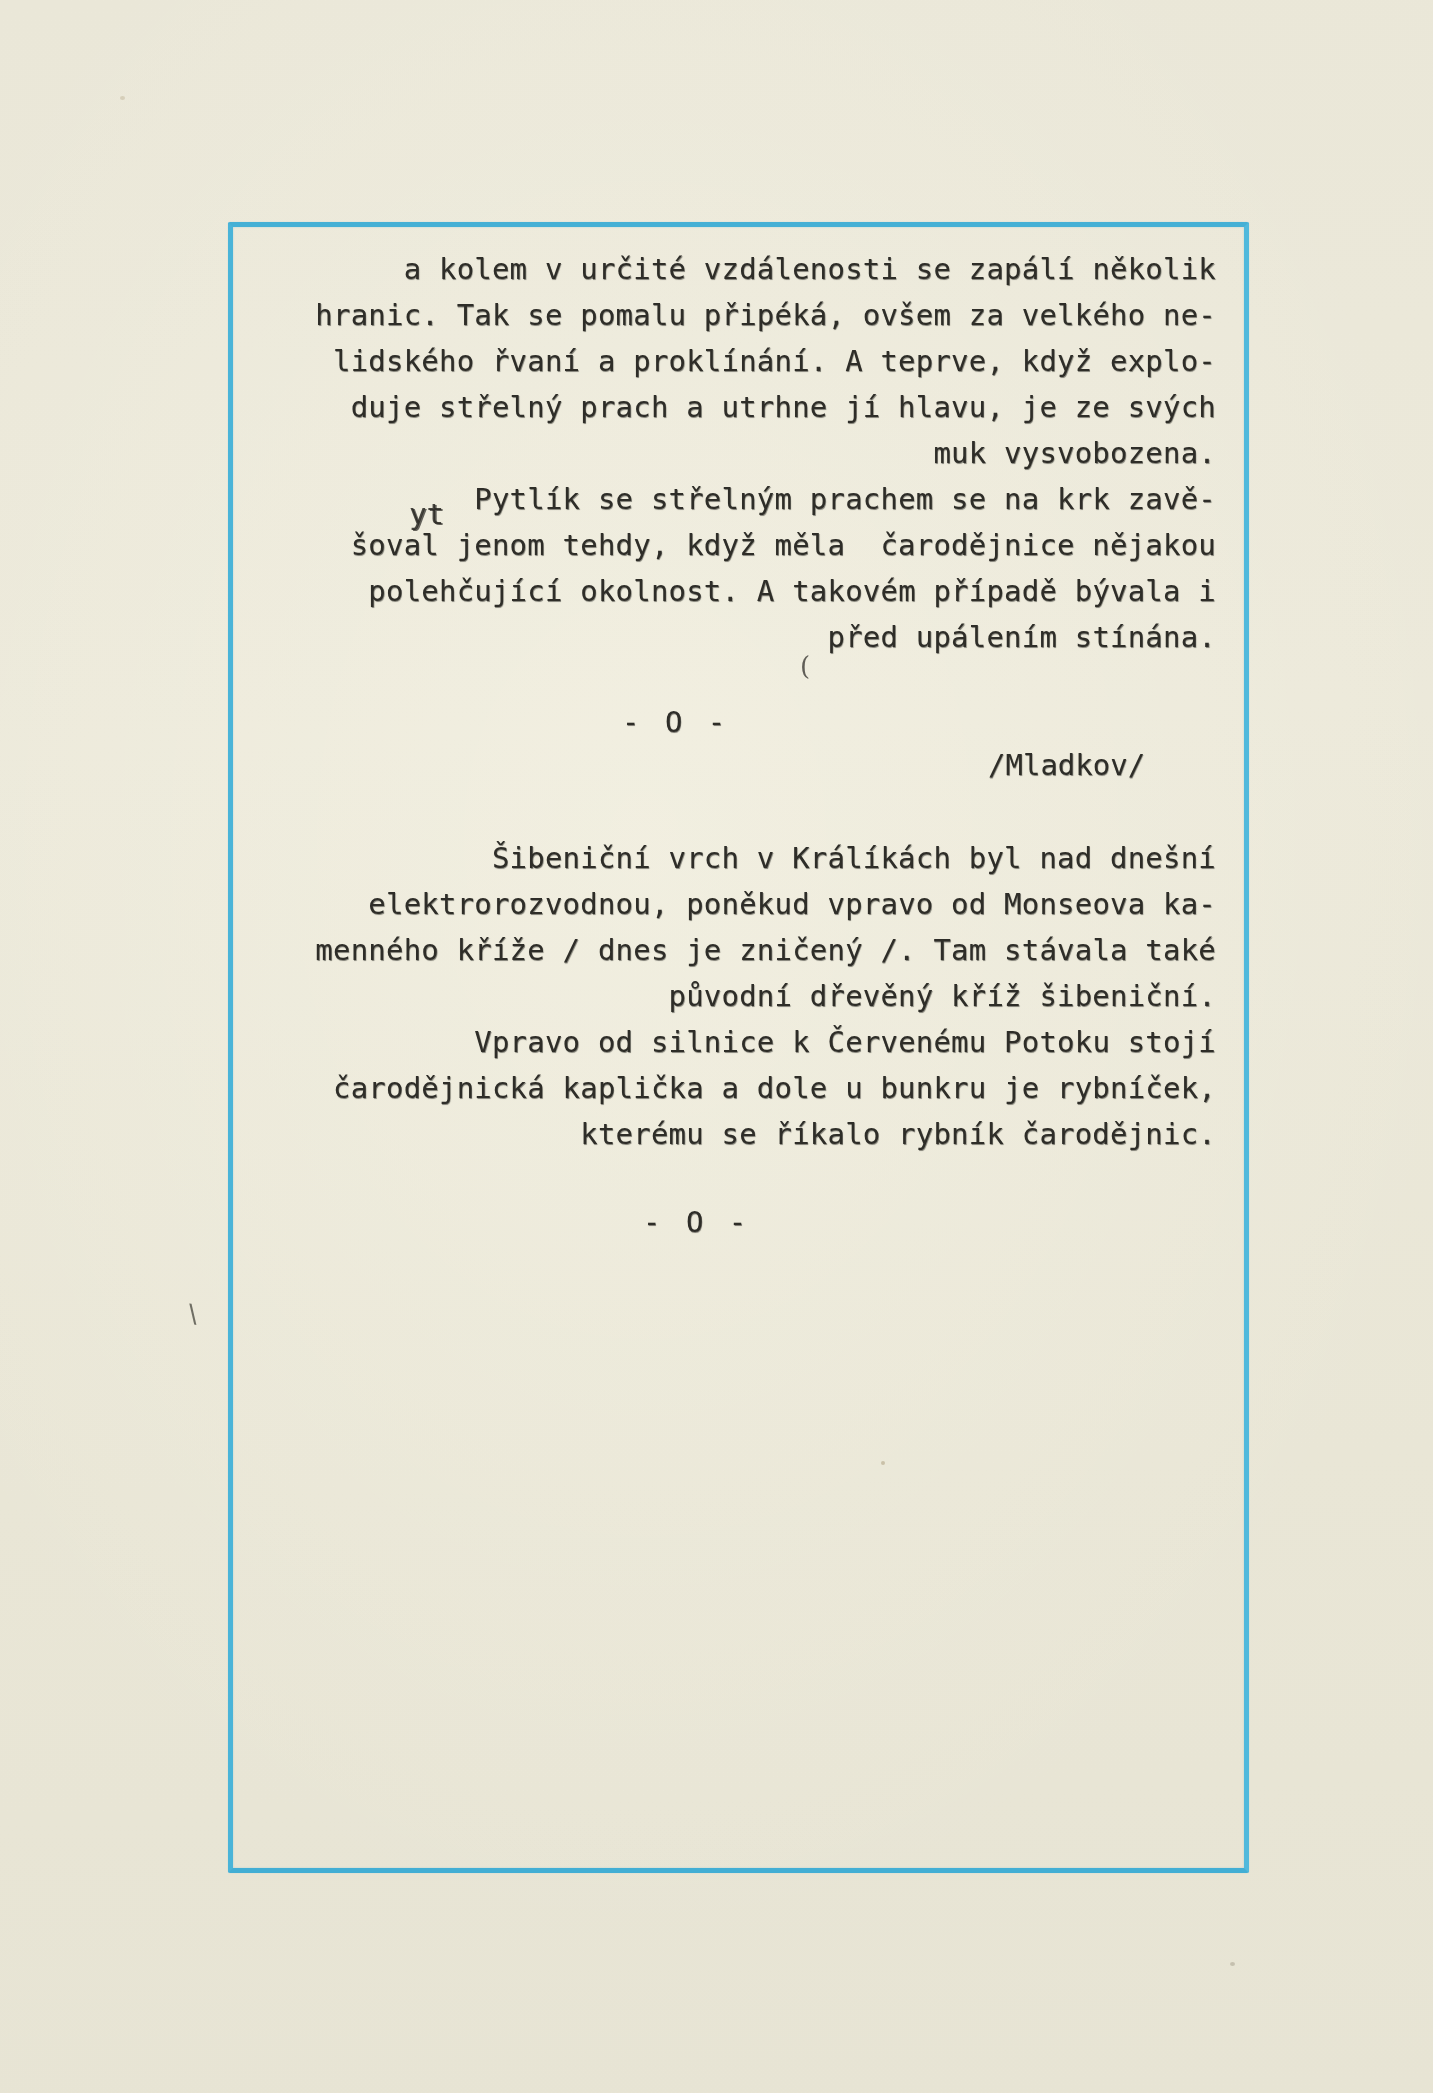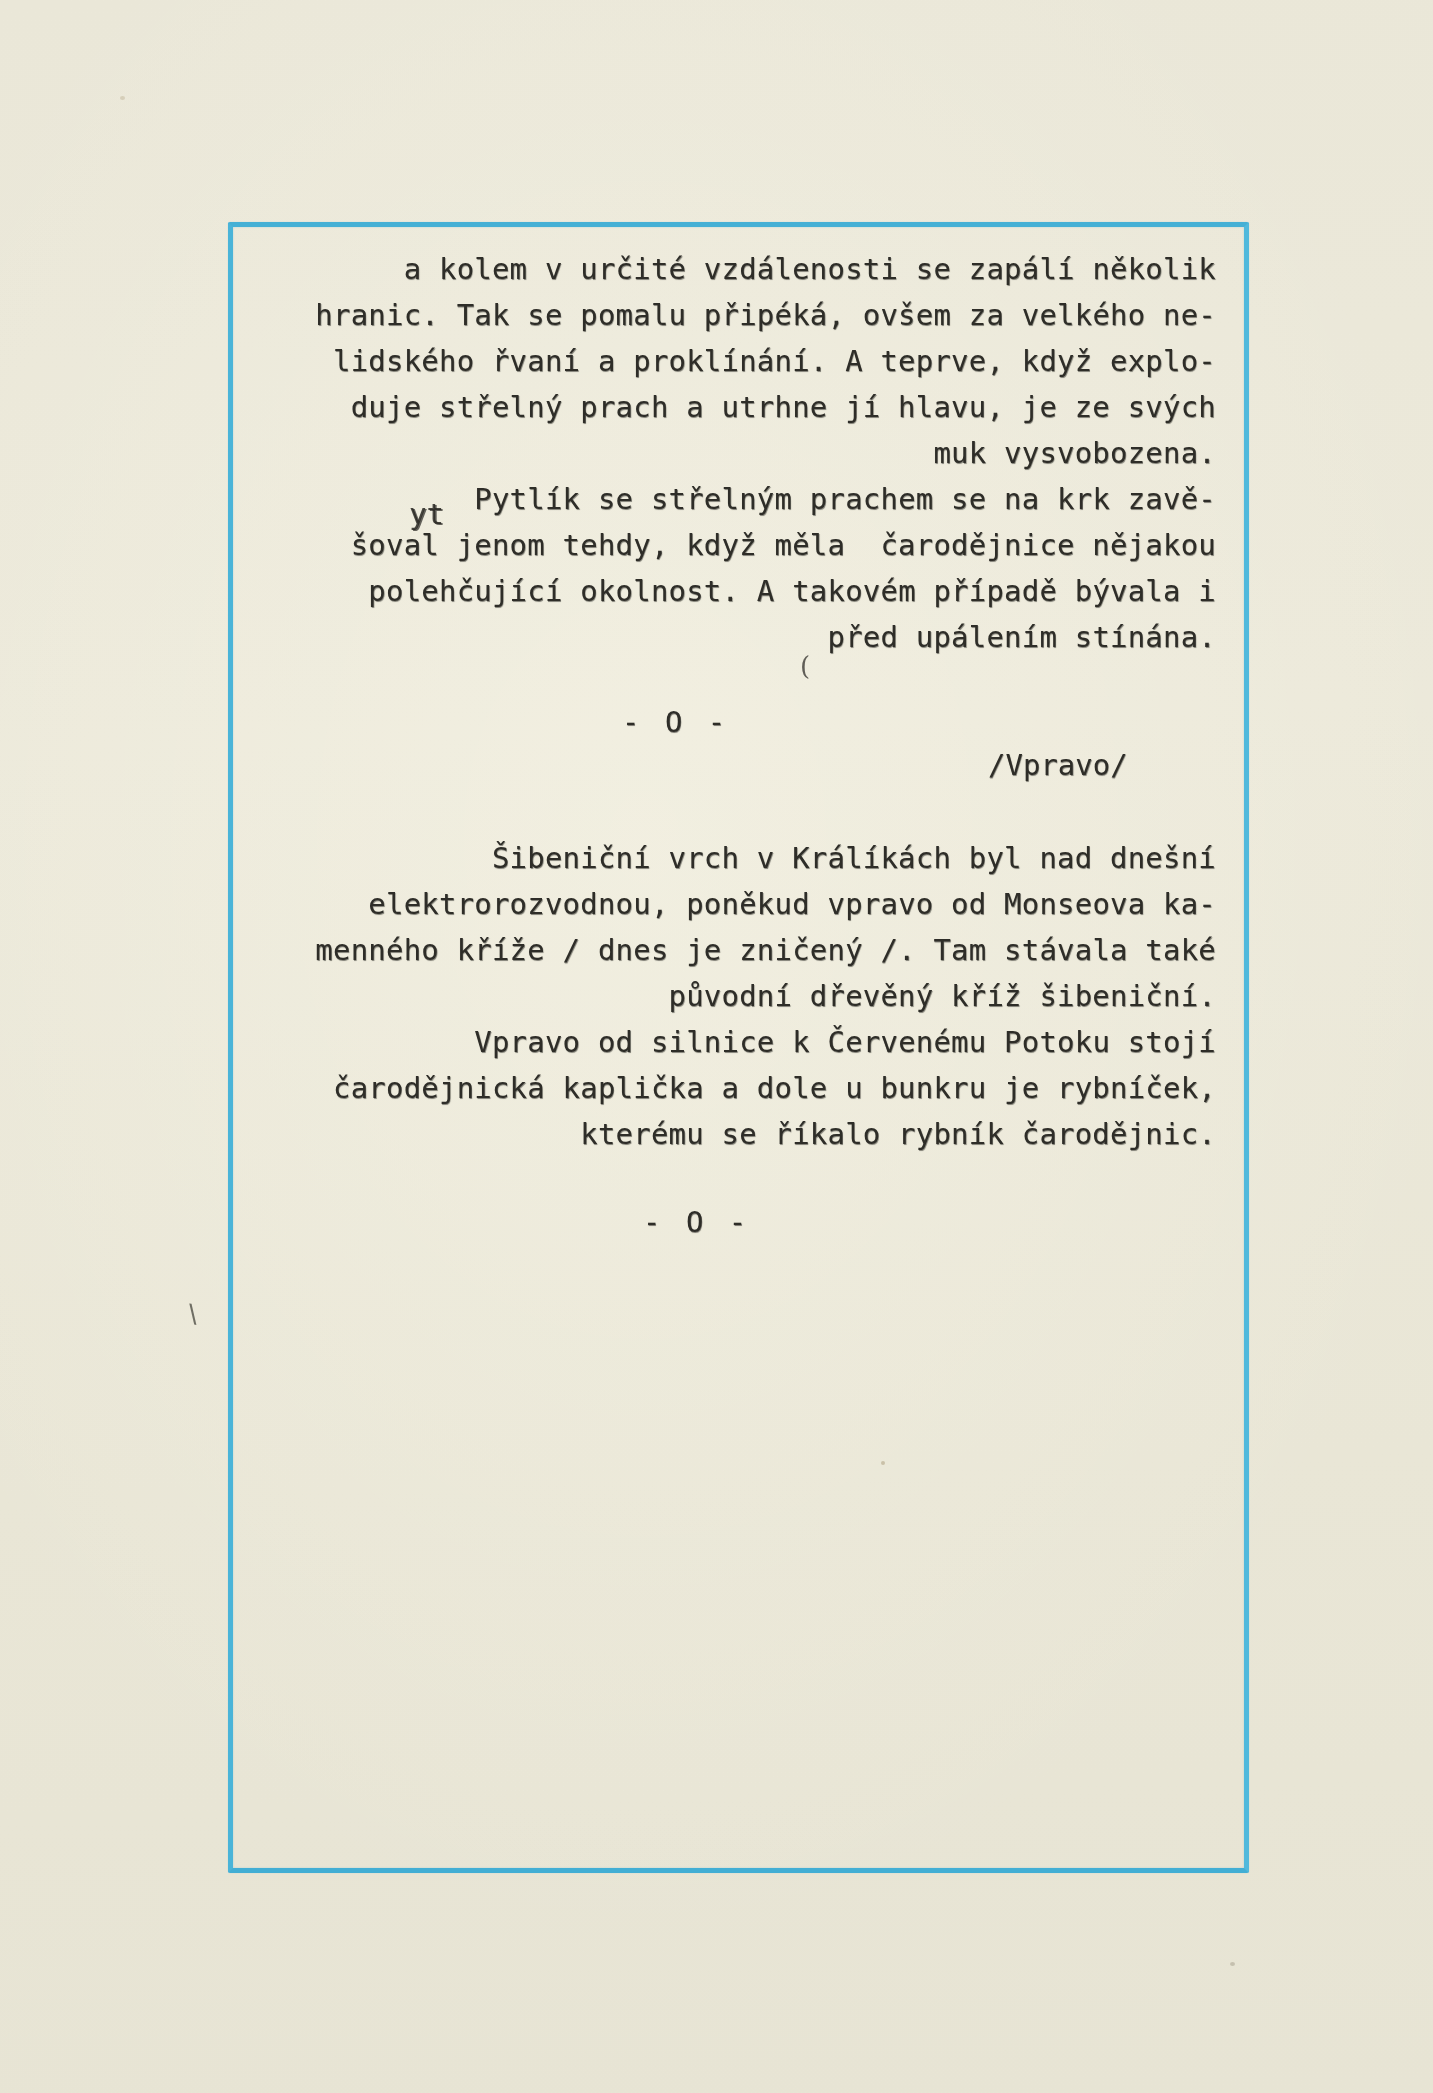--- a/index.html
+++ b/index.html
@@ -101,21 +101,21 @@
 <body>
 
 <div class="sheet">
 
   <div class="border-box"></div>
 
   <div class="text-block p1"><div class="tline">a kolem v určité vzdálenosti se zapálí několik</div><div class="tline">hranic. Tak se pomalu připéká, ovšem za velkého ne-</div><div class="tline">lidského řvaní a proklínání. A teprve, když explo-</div><div class="tline">duje střelný prach a utrhne jí hlavu, je ze svých</div><div class="tline">muk vysvobozena.</div><div class="tline">      Pytlík se střelným prachem se na krk zavě-</div><div class="tline">šoval jenom tehdy, když měla  čarodějnice nějakou</div><div class="tline">polehčující okolnost. A takovém případě bývala i</div><div class="tline">před upálením stínána.</div></div>
 
   <div class="separator sep1">- O -</div>
 
-  <div class="attribution">/Vpravo/</div>
+  <div class="attribution">/Mladkov/</div>
 
   <div class="text-block p2"><div class="tline">      Šibeniční vrch v Králíkách byl nad dnešní</div><div class="tline">elektrorozvodnou, poněkud vpravo od Monseova ka-</div><div class="tline">menného kříže / dnes je zničený /. Tam stávala také</div><div class="tline">původní dřevěný kříž šibeniční.</div><div class="tline">      Vpravo od silnice k Červenému Potoku stojí</div><div class="tline">čarodějnická kaplička a dole u bunkru je rybníček,</div><div class="tline">kterému se říkalo rybník čarodějnic.</div></div>
 
   <div class="separator sep2">- O -</div>
 
   <div class="artifact overstrike">yt</div>
 
   <div class="artifact paren">(</div>
 
   <div class="artifact slash">\</div>

